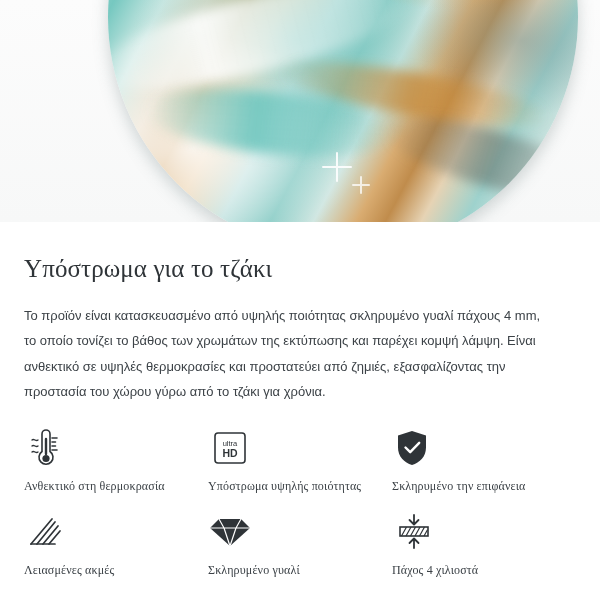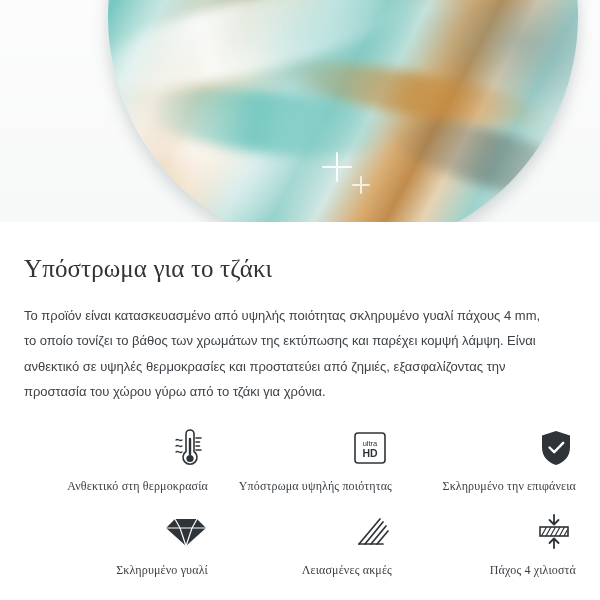--- a/index.html
+++ b/index.html
@@ -156,21 +156,21 @@
   
   .features {
     margin-top: 22px;
     display: grid;
     grid-template-columns: repeat(3, 1fr);
     row-gap: 16px;
   }
   .feature {
     display: flex;
     flex-direction: column;
-    align-items: flex-end;
+    align-items: flex-start;
     text-align: center;
   }
   .feature-icon {
     height: 44px;
     display: flex;
     align-items: center;
     justify-content: center;
   }
   .feature-label {
     margin-top: 9px;
@@ -240,43 +240,43 @@
           <svg width="40" height="42" viewBox="0 0 40 42">
             <path d="M20 4l14 4.5v12c0 9-6.2 15.2-14 17.5C12.2 35.7 6 29.5 6 20.5v-12L20 4z" fill="#2f3438"></path>
             <path d="M13.5 20.5l4.7 4.7 9-9.4" fill="none" stroke="#ffffff" stroke-width="2.4" stroke-linecap="round" stroke-linejoin="round"></path>
           </svg>
         </div>
         <div class="feature-label">Σκληρυμένο την επιφάνεια</div>
       </div>
 
       <div class="feature">
         <div class="feature-icon">
-          <svg width="44" height="38" viewBox="0 0 44 38">
-            <path d="M11 6h22l9 9-20 18L2 15l9-9z" fill="#2f3438"></path>
-            <path d="M11 6l5 9h12l5-9M2 15h40M16 15l6 18 6-18" fill="none" stroke="#ffffff" stroke-width="1.2"></path>
-          </svg>
-        </div>
-        <div class="feature-label">Σκληρυμένο γυαλί</div>
-      </div>
-
-      <div class="feature">
-        <div class="feature-icon">
           <svg width="40" height="38" viewBox="0 0 40 38" stroke="#2f3438" stroke-width="1.7" fill="none" stroke-linecap="round">
             <path d="M7 31L28 6"></path>
             <path d="M13 31L31 9"></path>
             <path d="M19 31L34 13"></path>
             <path d="M25 31L36 18"></path>
             <path d="M7 31h24"></path>
           </svg>
         </div>
         <div class="feature-label">Λειασμένες ακμές</div>
       </div>
 
       <div class="feature">
         <div class="feature-icon">
+          <svg width="44" height="38" viewBox="0 0 44 38">
+            <path d="M11 6h22l9 9-20 18L2 15l9-9z" fill="#2f3438"></path>
+            <path d="M11 6l5 9h12l5-9M2 15h40M16 15l6 18 6-18" fill="none" stroke="#ffffff" stroke-width="1.2"></path>
+          </svg>
+        </div>
+        <div class="feature-label">Σκληρυμένο γυαλί</div>
+      </div>
+
+      <div class="feature">
+        <div class="feature-icon">
           <svg width="44" height="40" viewBox="0 0 44 40">
             <path d="M22 3v8M17.5 8l4.5 4.5L26.5 8" fill="none" stroke="#2f3438" stroke-width="1.8" stroke-linecap="round" stroke-linejoin="round"></path>
             <rect x="8" y="15" width="28" height="9" fill="none" stroke="#2f3438" stroke-width="1.6"></rect>
             <path d="M9.5 24l5-9M14 24l5-9M18.5 24l5-9M23 24l5-9M27.5 24l5-9M32 24l3.5-6.3" stroke="#2f3438" stroke-width="1.2"></path>
             <path d="M22 36v-8M17.5 31l4.5-4.5L26.5 31" fill="none" stroke="#2f3438" stroke-width="1.8" stroke-linecap="round" stroke-linejoin="round"></path>
           </svg>
         </div>
         <div class="feature-label">Πάχος 4 χιλιοστά</div>
       </div>
 

